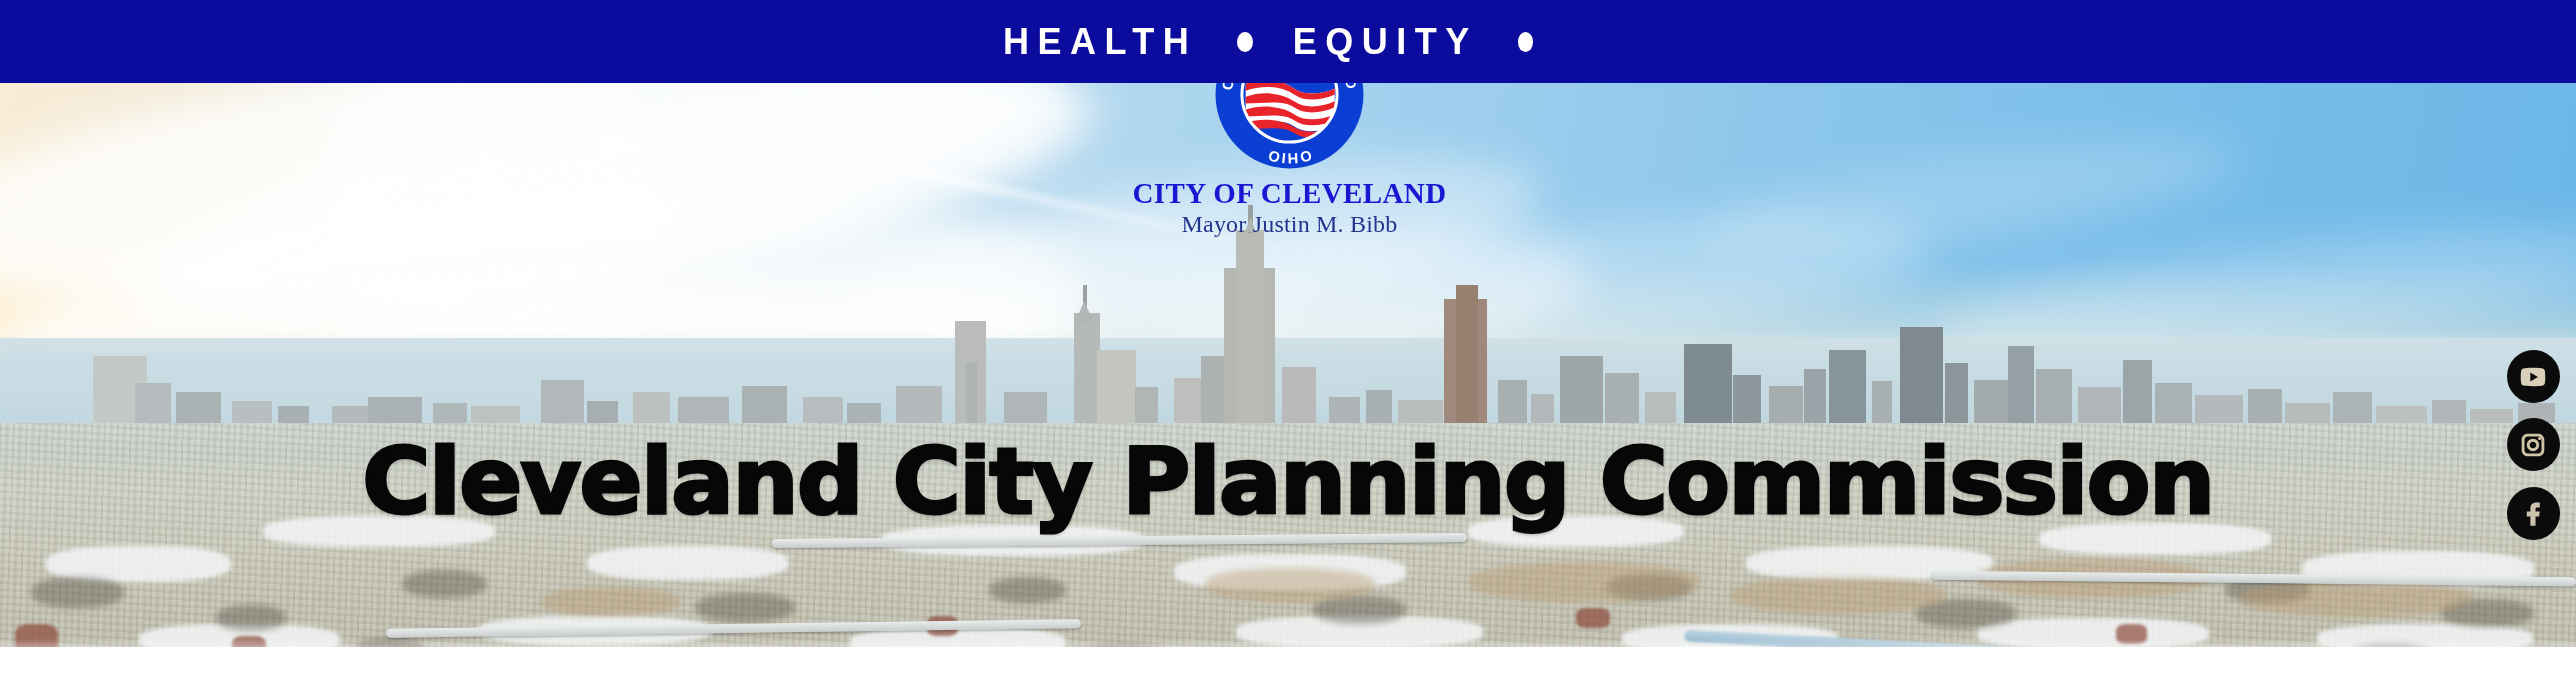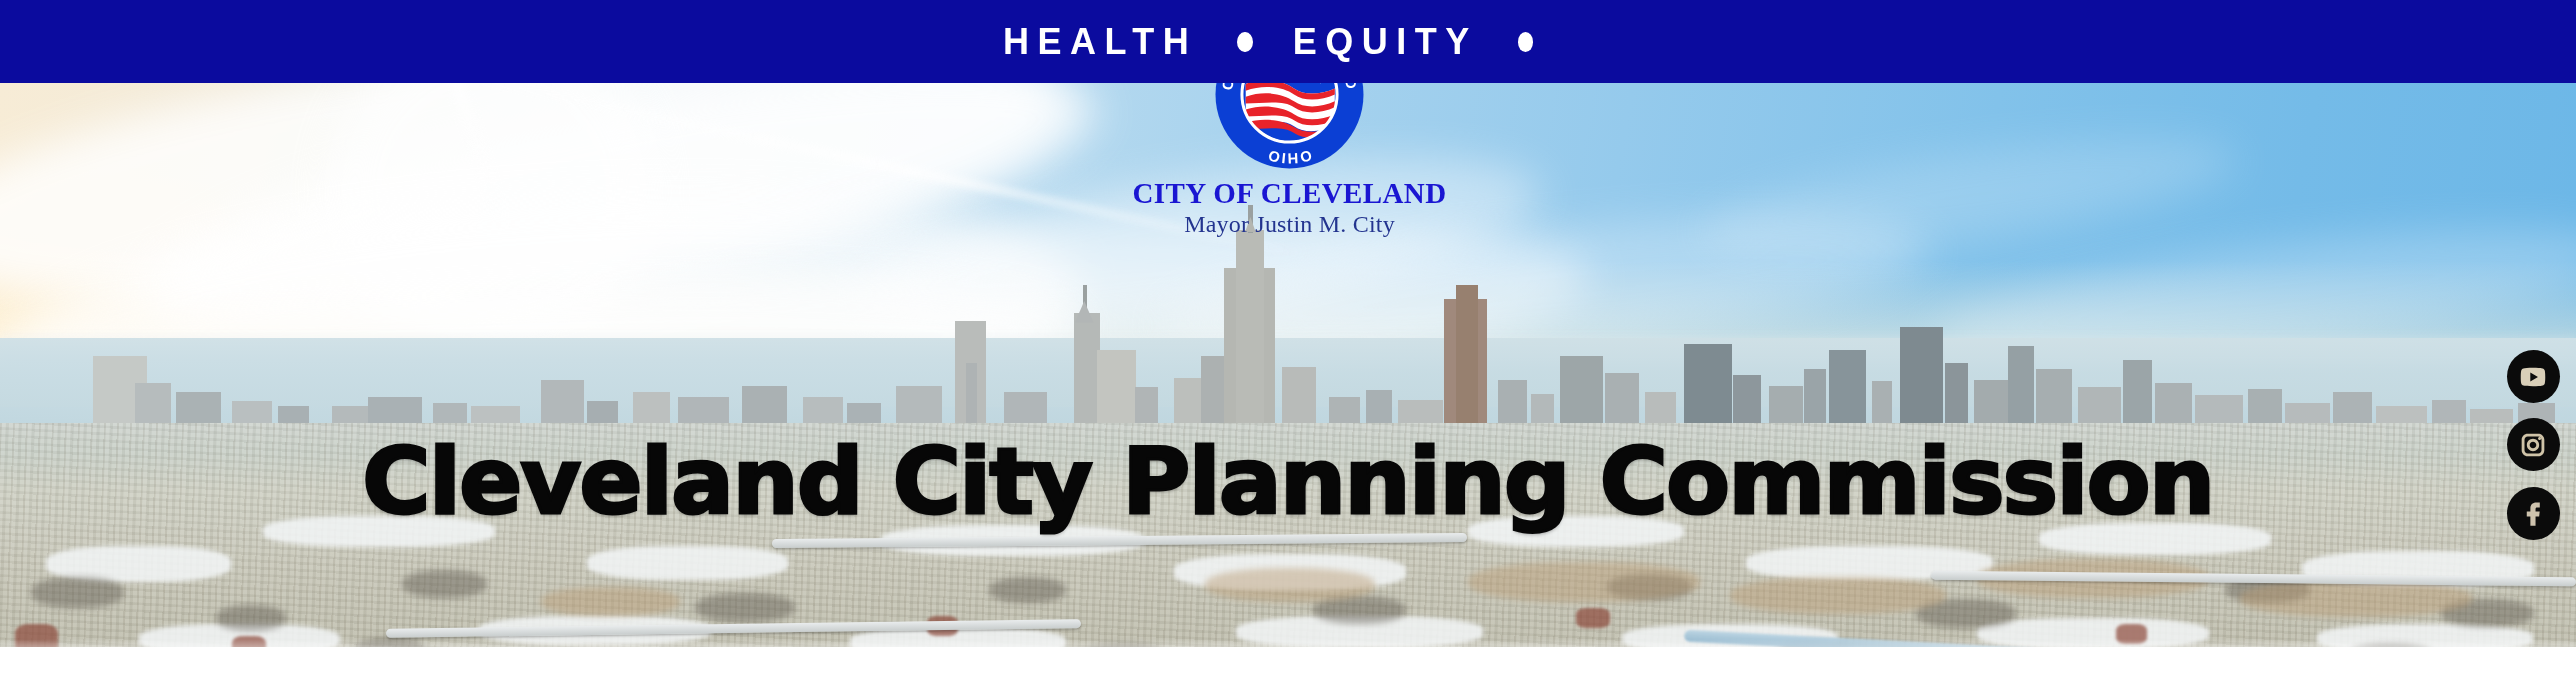--- a/index.html
+++ b/index.html
@@ -381,21 +381,21 @@
         <circle cx="100" cy="100" r="63" fill="none" stroke="#ffffff" stroke-width="4"></circle>
         <text font-family="Liberation Sans, sans-serif" font-size="19.5" font-weight="700" fill="#ffffff" letter-spacing="1.6">
           <textPath href="#arcTop" startOffset="50%" text-anchor="middle">CITY OF CLEVELAND</textPath>
         </text>
         <text font-family="Liberation Sans, sans-serif" font-size="19.5" font-weight="700" fill="#ffffff" letter-spacing="1.6">
           <textPath href="#arcBot" startOffset="50%" text-anchor="middle">OHIO</textPath>
         </text>
       </svg>
     </div>
     <div class="org-name">CITY OF CLEVELAND</div>
-    <div class="org-sub">Mayor Justin M. City</div>
+    <div class="org-sub">Mayor Justin M. Bibb</div>
   </div>
 
   <div class="page-title">Cleveland City Planning Commission</div>
 
   <div class="social-rail">
     <div class="social-btn">
       <svg width="34" height="34" viewBox="0 0 48 48">
         <path fill-rule="evenodd" d="M0,0 H48 V48 H0 Z
                  M24,11 C17,11 12.2,11.4 10.4,11.9 C8.9,12.3 7.8,13.4 7.4,14.9 C6.9,16.8 6.7,20 6.7,24 C6.7,28 6.9,31.2 7.4,33.1 C7.8,34.6 8.9,35.7 10.4,36.1 C12.2,36.6 17,37 24,37 C31,37 35.8,36.6 37.6,36.1 C39.1,35.7 40.2,34.6 40.6,33.1 C41.1,31.2 41.3,28 41.3,24 C41.3,20 41.1,16.8 40.6,14.9 C40.2,13.4 39.1,12.3 37.6,11.9 C35.8,11.4 31,11 24,11 Z" fill="#0b0b0b" opacity="0"></path>
         <path d="M24,11 C17,11 12.2,11.4 10.4,11.9 C8.9,12.3 7.8,13.4 7.4,14.9 C6.9,16.8 6.7,20 6.7,24 C6.7,28 6.9,31.2 7.4,33.1 C7.8,34.6 8.9,35.7 10.4,36.1 C12.2,36.6 17,37 24,37 C31,37 35.8,36.6 37.6,36.1 C39.1,35.7 40.2,34.6 40.6,33.1 C41.1,31.2 41.3,28 41.3,24 C41.3,20 41.1,16.8 40.6,14.9 C40.2,13.4 39.1,12.3 37.6,11.9 C35.8,11.4 31,11 24,11 Z M20.2,30.4 L20.2,17.6 L31,24 Z" fill="#d9cfb8" fill-rule="evenodd"></path>

